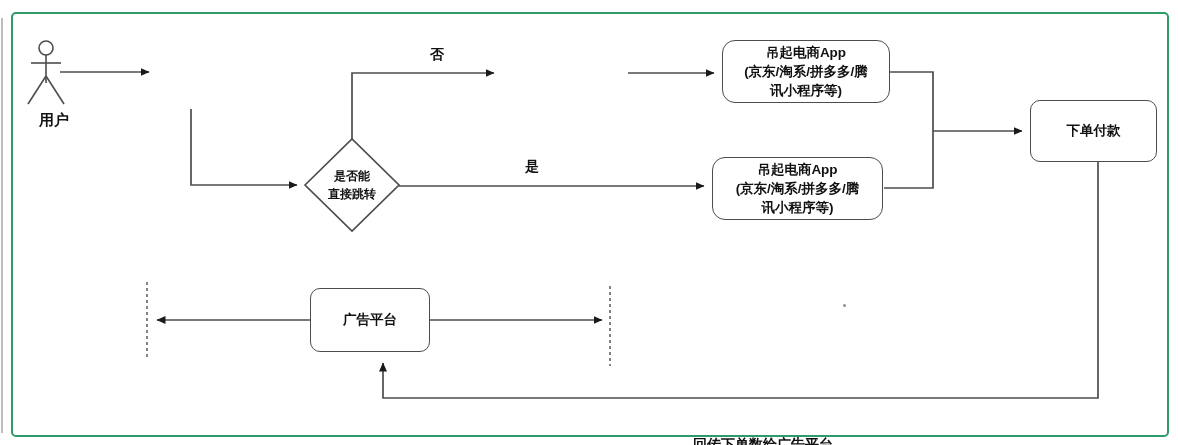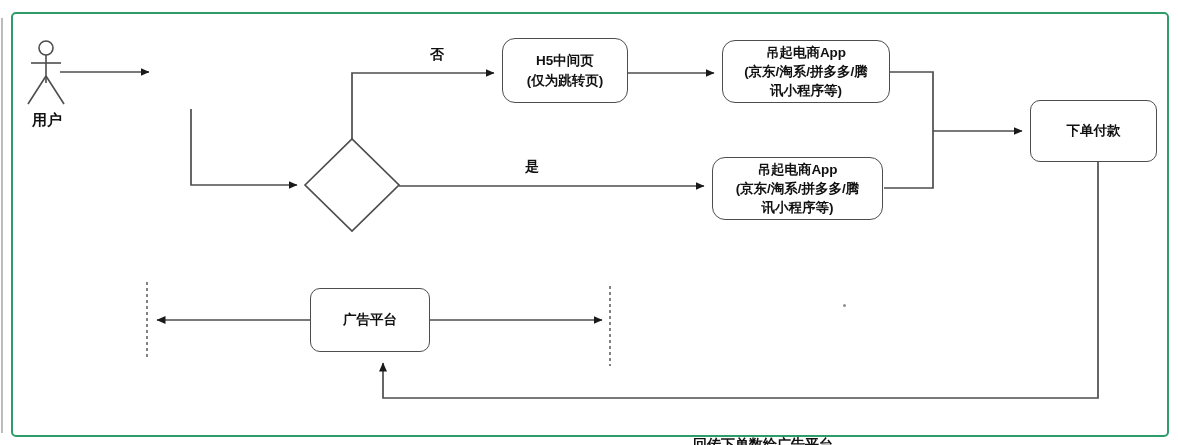--- a/index.html
+++ b/index.html
@@ -31,21 +31,21 @@
   .diamond-label{
     position:absolute;z-index:4;display:flex;align-items:center;justify-content:center;
     text-align:center;font-weight:bold;font-size:12px;line-height:1.5;
     white-space:pre-line;color:#111;pointer-events:none;
   }
   .edge-label{
     position:absolute;z-index:4;text-align:center;font-weight:bold;
     font-size:14px;color:#111;white-space:nowrap;
   }
   .actor-wrap{position:absolute;left:25px;top:40px;width:44px;z-index:3;text-align:center;}
-  .actor-label{margin-top:1px;font-weight:bold;font-size:15px;color:#111;}
+  .actor-label{margin-top:1px;font-weight:bold;font-size:15px;color:#111;text-align:right;}
   .stray-dot{position:absolute;left:843px;top:304px;width:3px;height:3px;border-radius:50%;background:#8f8f8f;z-index:2;}
 </style>
 </head>
 <body>
 
 <div id="canvas">
 
   <div class="frame"></div>
   <div class="edge-artifact"></div>
 
@@ -91,23 +91,23 @@
         <line x1="20" y1="15" x2="20" y2="43"></line>
         <line x1="5" y1="23" x2="35" y2="23"></line>
         <line x1="20" y1="36" x2="2" y2="64"></line>
         <line x1="20" y1="36" x2="38" y2="64"></line>
       </g>
     </svg>
     <div class="actor-label">用户</div>
   </div>
 
 
+  <div class="diamond-label" style="left:310px;top:163px;width:84px;height:44px;">是否能
+直接跳转</div>
 
-  <div class="node" style="left:502px;top:38px;width:126px;height:65px;">H5中间页
-(仅为跳转页)</div>
 
   <div class="node" style="left:722px;top:40px;width:168px;height:63px;line-height:1.42;">吊起电商App
 (京东/淘系/拼多多/腾
 讯小程序等)</div>
 
   <div class="node" style="left:712px;top:157px;width:171px;height:63px;line-height:1.42;">吊起电商App
 (京东/淘系/拼多多/腾
 讯小程序等)</div>
 
   <div class="node small-radius" style="left:1030px;top:100px;width:127px;height:62px;">下单付款</div>

